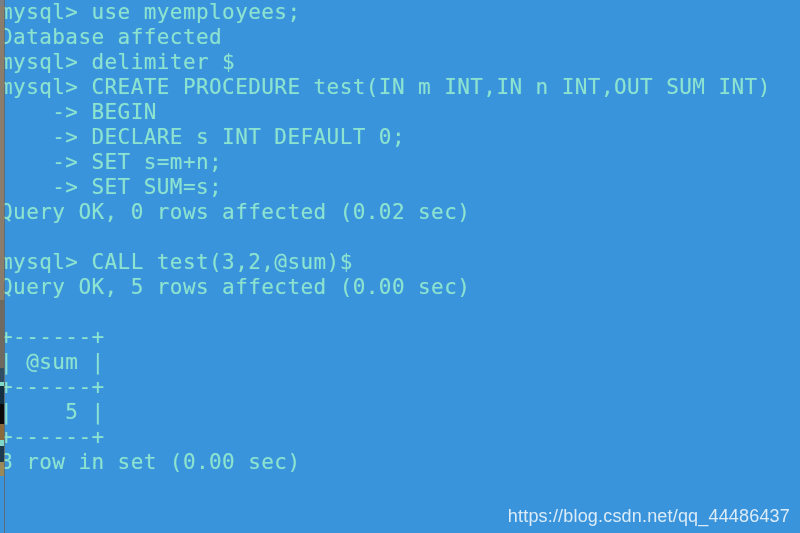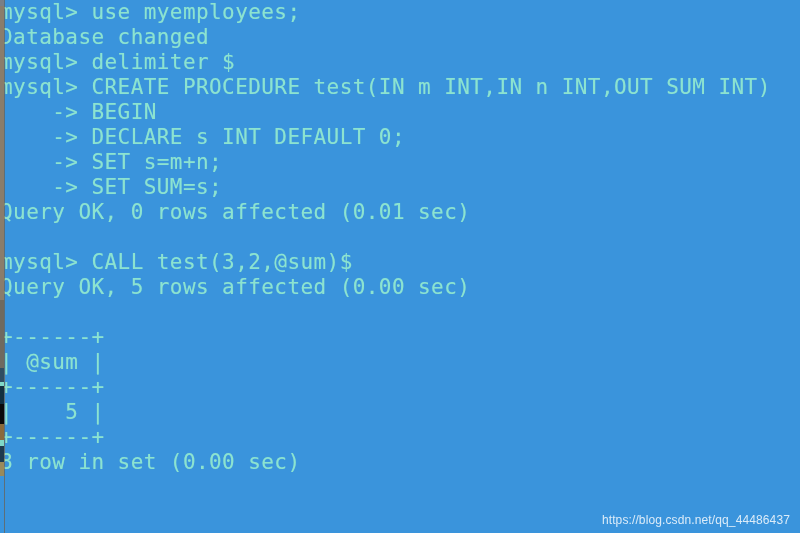--- a/index.html
+++ b/index.html
@@ -78,45 +78,45 @@
 
   .line.blank {
     color: transparent;
   }
 
   .watermark {
     position: absolute;
     right: 10px;
     bottom: 6px;
     font-family: "Liberation Sans", sans-serif;
-    font-size: 12px;
+    font-size: 18px;
     color: rgba(255,255,255,0.82);
     letter-spacing: 0.01em;
     z-index: 8;
     white-space: pre;
   }
 </style>
 </head>
 <body>
 
 <div id="terminal">
 
   <div class="edge-strip"></div>
   <div class="edge-strip-line"></div>
 
   <div class="console" id="console-output">
       <div class="line">mysql&gt; use myemployees;</div>
-      <div class="line">Database changed</div>
+      <div class="line">Database affected</div>
       <div class="line">mysql&gt; delimiter $</div>
       <div class="line">mysql&gt; CREATE PROCEDURE test(IN m INT,IN n INT,OUT SUM INT)</div>
       <div class="line">    -&gt; BEGIN</div>
       <div class="line">    -&gt; DECLARE s INT DEFAULT 0;</div>
       <div class="line">    -&gt; SET s=m+n;</div>
       <div class="line">    -&gt; SET SUM=s;</div>
-      <div class="line">Query OK, 0 rows affected (0.01 sec)</div>
+      <div class="line">Query OK, 0 rows affected (0.02 sec)</div>
       <div class="line blank"> </div>
       <div class="line">mysql&gt; CALL test(3,2,@sum)$</div>
       <div class="line">Query OK, 5 rows affected (0.00 sec)</div>
       <div class="line blank"> </div>
       <div class="line">+------+</div>
       <div class="line">| @sum |</div>
       <div class="line">+------+</div>
       <div class="line">|    5 |</div>
       <div class="line">+------+</div>
       <div class="line">8 row in set (0.00 sec)</div>

